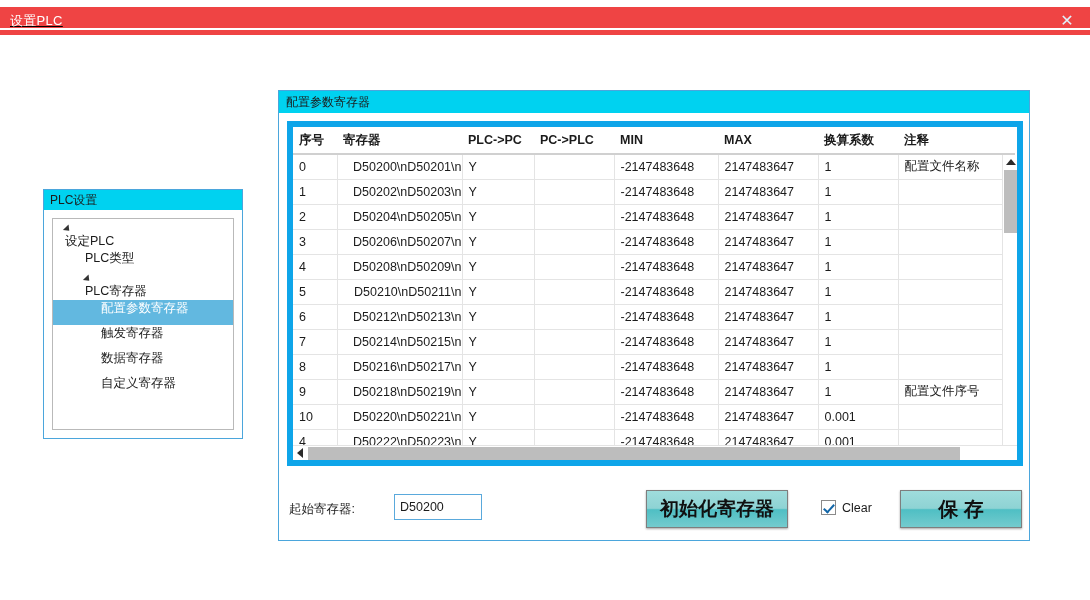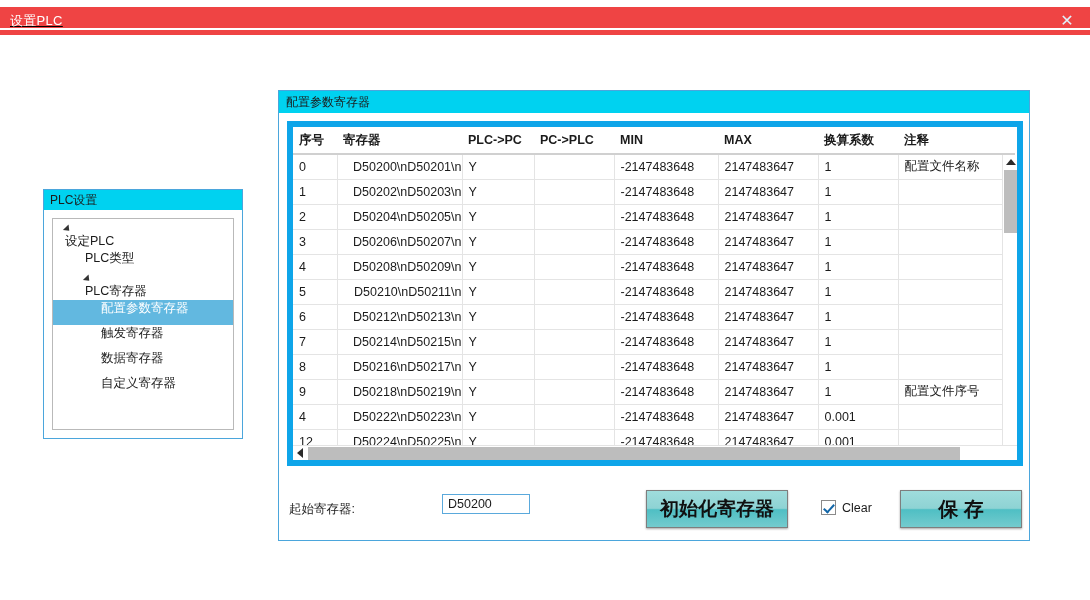--- a/index.html
+++ b/index.html
@@ -198,29 +198,28 @@
   .footer {
     position: absolute; left: 0; top: 392px;
     width: 750px; height: 57px;
   }
   .start-label {
     position: absolute; left: 10px; top: 18px;
     font-size: 12.5px; color: #1b1b1b; text-align: center;
   }
   .start-input {
     position: absolute; left: 115px; top: 11px;
-    width: 88px; height: 20px;
+    width: 88px; height: 26px;
     border: 1px solid #5AA9DC;
     font-size: 12.5px;
     padding: 0 5px;
     color: #1b1b1b;
     outline: none;
     background: #ffffff;
     font-family: "Liberation Sans", sans-serif;
-    margin-left: 48px;
   }
   .btn {
     position: absolute;
     border: 1px solid #7e7e7e;
     border-radius: 0;
     background: linear-gradient(to bottom, #9FDCDC 0%, #8ED3D4 48%, #4FBFC4 52%, #74CBCE 100%);
     color: #101010;
     font-weight: bold;
     display: flex; align-items: center; justify-content: center;
     cursor: pointer;
@@ -417,20 +416,30 @@
               <td class="c0">9</td>
               <td class="c1">D50218\nD50219\n</td>
               <td class="c2">Y</td>
               <td class="c3"></td>
               <td class="c4">-2147483648</td>
               <td class="c5">2147483647</td>
               <td class="c6">1</td>
               <td class="c7">配置文件序号</td>
             </tr>
             <tr>
+              <td class="c0">10</td>
+              <td class="c1">D50220\nD50221\n</td>
+              <td class="c2">Y</td>
+              <td class="c3"></td>
+              <td class="c4">-2147483648</td>
+              <td class="c5">2147483647</td>
+              <td class="c6">0.001</td>
+              <td class="c7"></td>
+            </tr>
+            <tr>
               <td class="c0">4</td>
               <td class="c1">D50222\nD50223\n</td>
               <td class="c2">Y</td>
               <td class="c3"></td>
               <td class="c4">-2147483648</td>
               <td class="c5">2147483647</td>
               <td class="c6">0.001</td>
               <td class="c7"></td>
             </tr>
             <tr>

